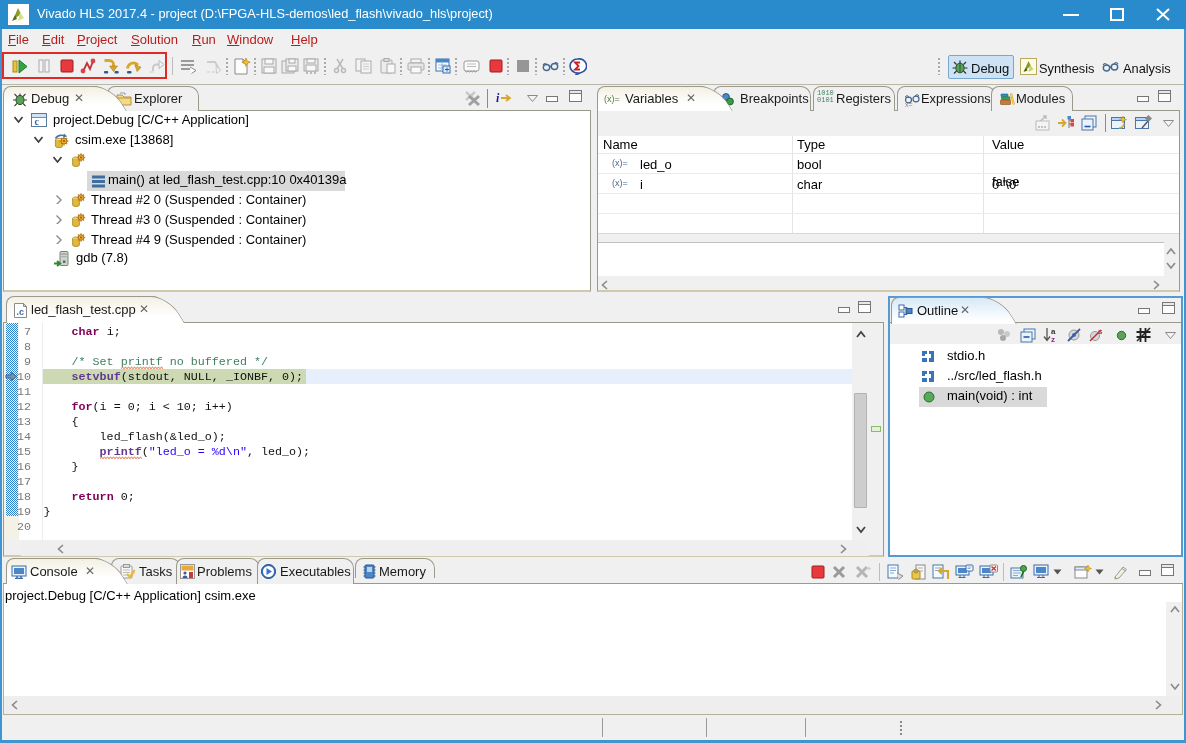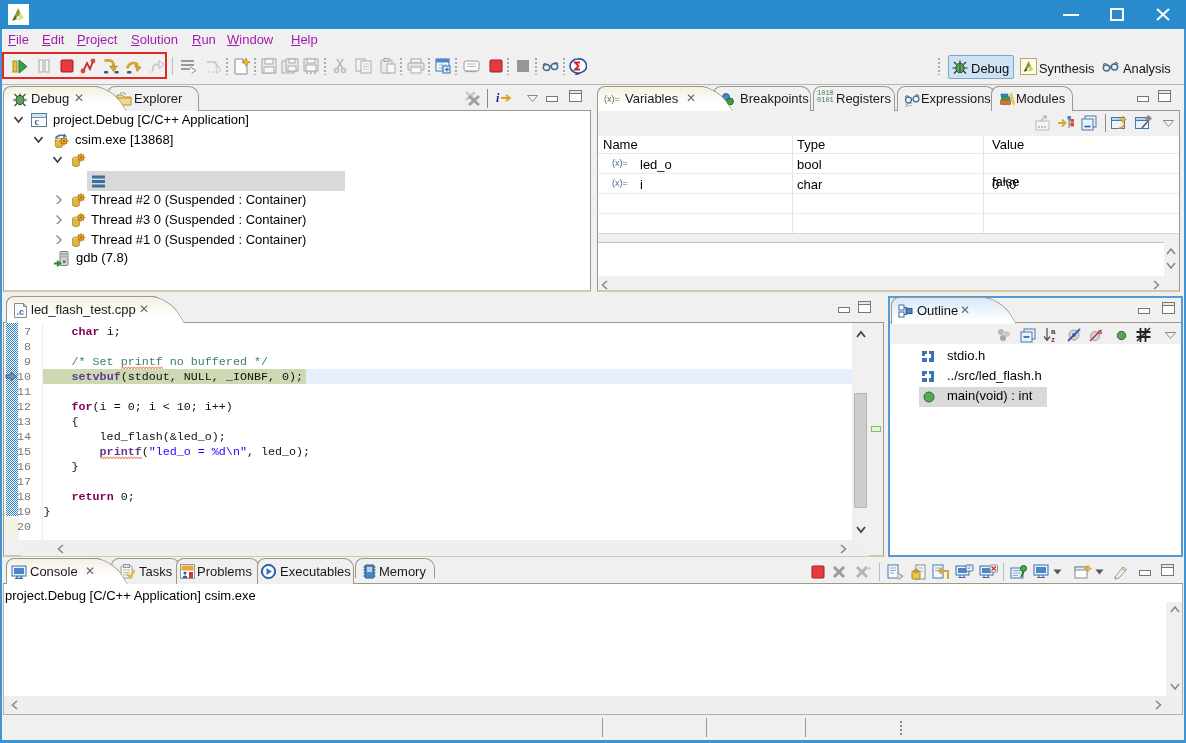--- a/index.html
+++ b/index.html
@@ -4,21 +4,21 @@
 <style>
 * { margin:0; padding:0; box-sizing:border-box; }
 html,body { width:1186px; height:743px; overflow:hidden; }
 body { font-family:"Liberation Sans", sans-serif; background:#f0f0f0; position:relative; }
 .abs { position:absolute; }
 svg { display:block; }
 
 #titlebar { position:absolute; left:0; top:0; width:1186px; height:29px; background:#2a8bcc; }
 #titlebar .ttext { position:absolute; left:37px; top:6px; color:#fff; font-size:12.8px; white-space:pre; }
 
-#menubar { position:absolute; left:2px; top:29px; width:1182px; height:23px; background:#f0f0f0; font-size:13px; color:#a21caf; }
+#menubar { position:absolute; left:2px; top:29px; width:1182px; height:23px; background:#f0f0f0; font-size:13px; color:#b91c1c; }
 #menubar span { position:absolute; top:3px; }
 #menubar u { text-decoration:underline; }
 
 #toolbar { position:absolute; left:2px; top:52px; width:1182px; height:33px; background:#f0f0f0; }
 #tbline { position:absolute; left:0; top:84px; width:1186px; height:1px; background:#b9b6aa; }
 #redrect { position:absolute; left:0px; top:0px; width:165px; height:27px; border:2px solid #e02a23; }
 .ticn { position:absolute; top:6px; }
 .tsep { position:absolute; top:5px; width:1px; height:18px; background:#bdbdbd; }
 .tsepd { position:absolute; top:5px; width:2px; height:18px; background-image:radial-gradient(circle, #a9a9a9 35%, transparent 40%); background-size:2px 4px; }
 
@@ -45,20 +45,21 @@
 </head>
 <body>
 
 <div id="titlebar">
   <svg class="abs" style="left:8px;top:4px" width="21" height="21">
     <rect x="0" y="0" width="21" height="21" fill="#fff"></rect>
     <path d="M5 16 L10 4 L13 10 Z" fill="#8a9a28"></path>
     <path d="M10 17 L16 14 L12 8 Z" fill="#d8e08a"></path>
     <path d="M4 17 L9 15 L7 11 Z" fill="#5a6a1a"></path>
   </svg>
+  <div class="ttext">Vivado HLS 2017.4 - project (D:\FPGA-HLS-demos\led_flash\vivado_hls\project)</div>
   <svg class="abs" style="left:1063px;top:14px" width="16" height="2">
       <rect width="16" height="2" fill="#fff"></rect>
     </svg>
   <svg class="abs" style="left:1110px;top:8px" width="14" height="13">
       <rect x="1" y="1" width="12" height="11" fill="none" stroke="#fff" stroke-width="2"></rect>
     </svg>
   <svg class="abs" style="left:1156px;top:8px" width="14" height="13">
       <path d="M1 1 L13 12 M13 1 L1 12" stroke="#fff" stroke-width="2"></path>
     </svg>
 </div>
@@ -324,20 +325,21 @@
         <circle cx="0" cy="0" r="0.9" fill="#8a5a10"></circle>
         <path d="M0 -4.2 v1.6 M0 4.2 v-1.6 M-4.2 0 h1.6 M4.2 0 h-1.6 M-3 -3 l1.2 1.2 M3 3 l-1.2 -1.2 M-3 3 l1.2 -1.2 M3 -3 l-1.2 1.2" stroke="#c8861a" stroke-width="1.3"></path>
       </g>
     </svg>
   <div class="abs" style="left:84px;top:85px;width:258px;height:20px;background:#d9d9d9"></div>
   <svg class="abs" style="left:88px;top:88px" width="15" height="14">
       <rect x="1" y="1.5" width="13" height="3" fill="#3e6f9e"></rect>
       <rect x="1" y="6" width="13" height="3" fill="#3e6f9e"></rect>
       <rect x="1" y="10.5" width="13" height="3" fill="#3e6f9e"></rect>
     </svg>
+  <div class="trow" style="left:105px;top:86px">main() at led_flash_test.cpp:10 0x40139a</div>
   <svg class="arr" style="left:52px;top:109px" width="7" height="10">
       <path d="M1.5 0.5 L6 5 L1.5 9.5" stroke="#8a8a8a" fill="none" stroke-width="1.4"></path>
     </svg>
   <svg class="abs" style="left:67px;top:106px" width="16" height="16">
       <ellipse cx="6" cy="6.5" rx="3.4" ry="1.5" fill="#f8e898" stroke="#a8842a" stroke-width="0.8"></ellipse>
       <path d="M2.6 6.5 v6.5 a3.4 1.5 0 0 0 6.8 0 V6.5" fill="#e0b83a" stroke="#a8842a" stroke-width="0.8"></path>
       <g transform="translate(11,5.5)">
         <circle cx="0" cy="0" r="2.8" fill="#f0a830" stroke="#8a5a10" stroke-width="0.8"></circle>
         <circle cx="0" cy="0" r="0.9" fill="#8a5a10"></circle>
         <path d="M0 -4.2 v1.6 M0 4.2 v-1.6 M-4.2 0 h1.6 M4.2 0 h-1.6 M-3 -3 l1.2 1.2 M3 3 l-1.2 -1.2 M-3 3 l1.2 -1.2 M3 -3 l-1.2 1.2" stroke="#c8861a" stroke-width="1.3"></path>
@@ -362,21 +364,21 @@
     </svg>
   <svg class="abs" style="left:67px;top:146px" width="16" height="16">
       <ellipse cx="6" cy="6.5" rx="3.4" ry="1.5" fill="#f8e898" stroke="#a8842a" stroke-width="0.8"></ellipse>
       <path d="M2.6 6.5 v6.5 a3.4 1.5 0 0 0 6.8 0 V6.5" fill="#e0b83a" stroke="#a8842a" stroke-width="0.8"></path>
       <g transform="translate(11,5.5)">
         <circle cx="0" cy="0" r="2.8" fill="#f0a830" stroke="#8a5a10" stroke-width="0.8"></circle>
         <circle cx="0" cy="0" r="0.9" fill="#8a5a10"></circle>
         <path d="M0 -4.2 v1.6 M0 4.2 v-1.6 M-4.2 0 h1.6 M4.2 0 h-1.6 M-3 -3 l1.2 1.2 M3 3 l-1.2 -1.2 M-3 3 l1.2 -1.2 M3 -3 l-1.2 1.2" stroke="#c8861a" stroke-width="1.3"></path>
       </g>
     </svg>
-  <div class="trow" style="left:88px;top:146px">Thread #1 0 (Suspended : Container)</div>
+  <div class="trow" style="left:88px;top:146px">Thread #4 9 (Suspended : Container)</div>
   <svg class="abs" style="left:50px;top:165px" width="16" height="16">
       <rect x="7" y="0.5" width="8" height="14" fill="#cdd4cd" stroke="#7a847a" rx="1"></rect>
       <rect x="8.2" y="2" width="5.6" height="2" fill="#a8b0a8"></rect>
       <rect x="8.2" y="5" width="5.6" height="1.2" fill="#a8b0a8"></rect>
       <rect x="10" y="9.5" width="2.4" height="2.4" fill="#5a645a"></rect>
       <path d="M1 12.5 h5 M4 10 l3.2 2.5 L4 15" stroke="#2e8a2e" fill="none" stroke-width="1.9"></path>
     </svg>
   <div class="trow" style="left:73px;top:164px">gdb (7.8)</div>
 </div>
 

